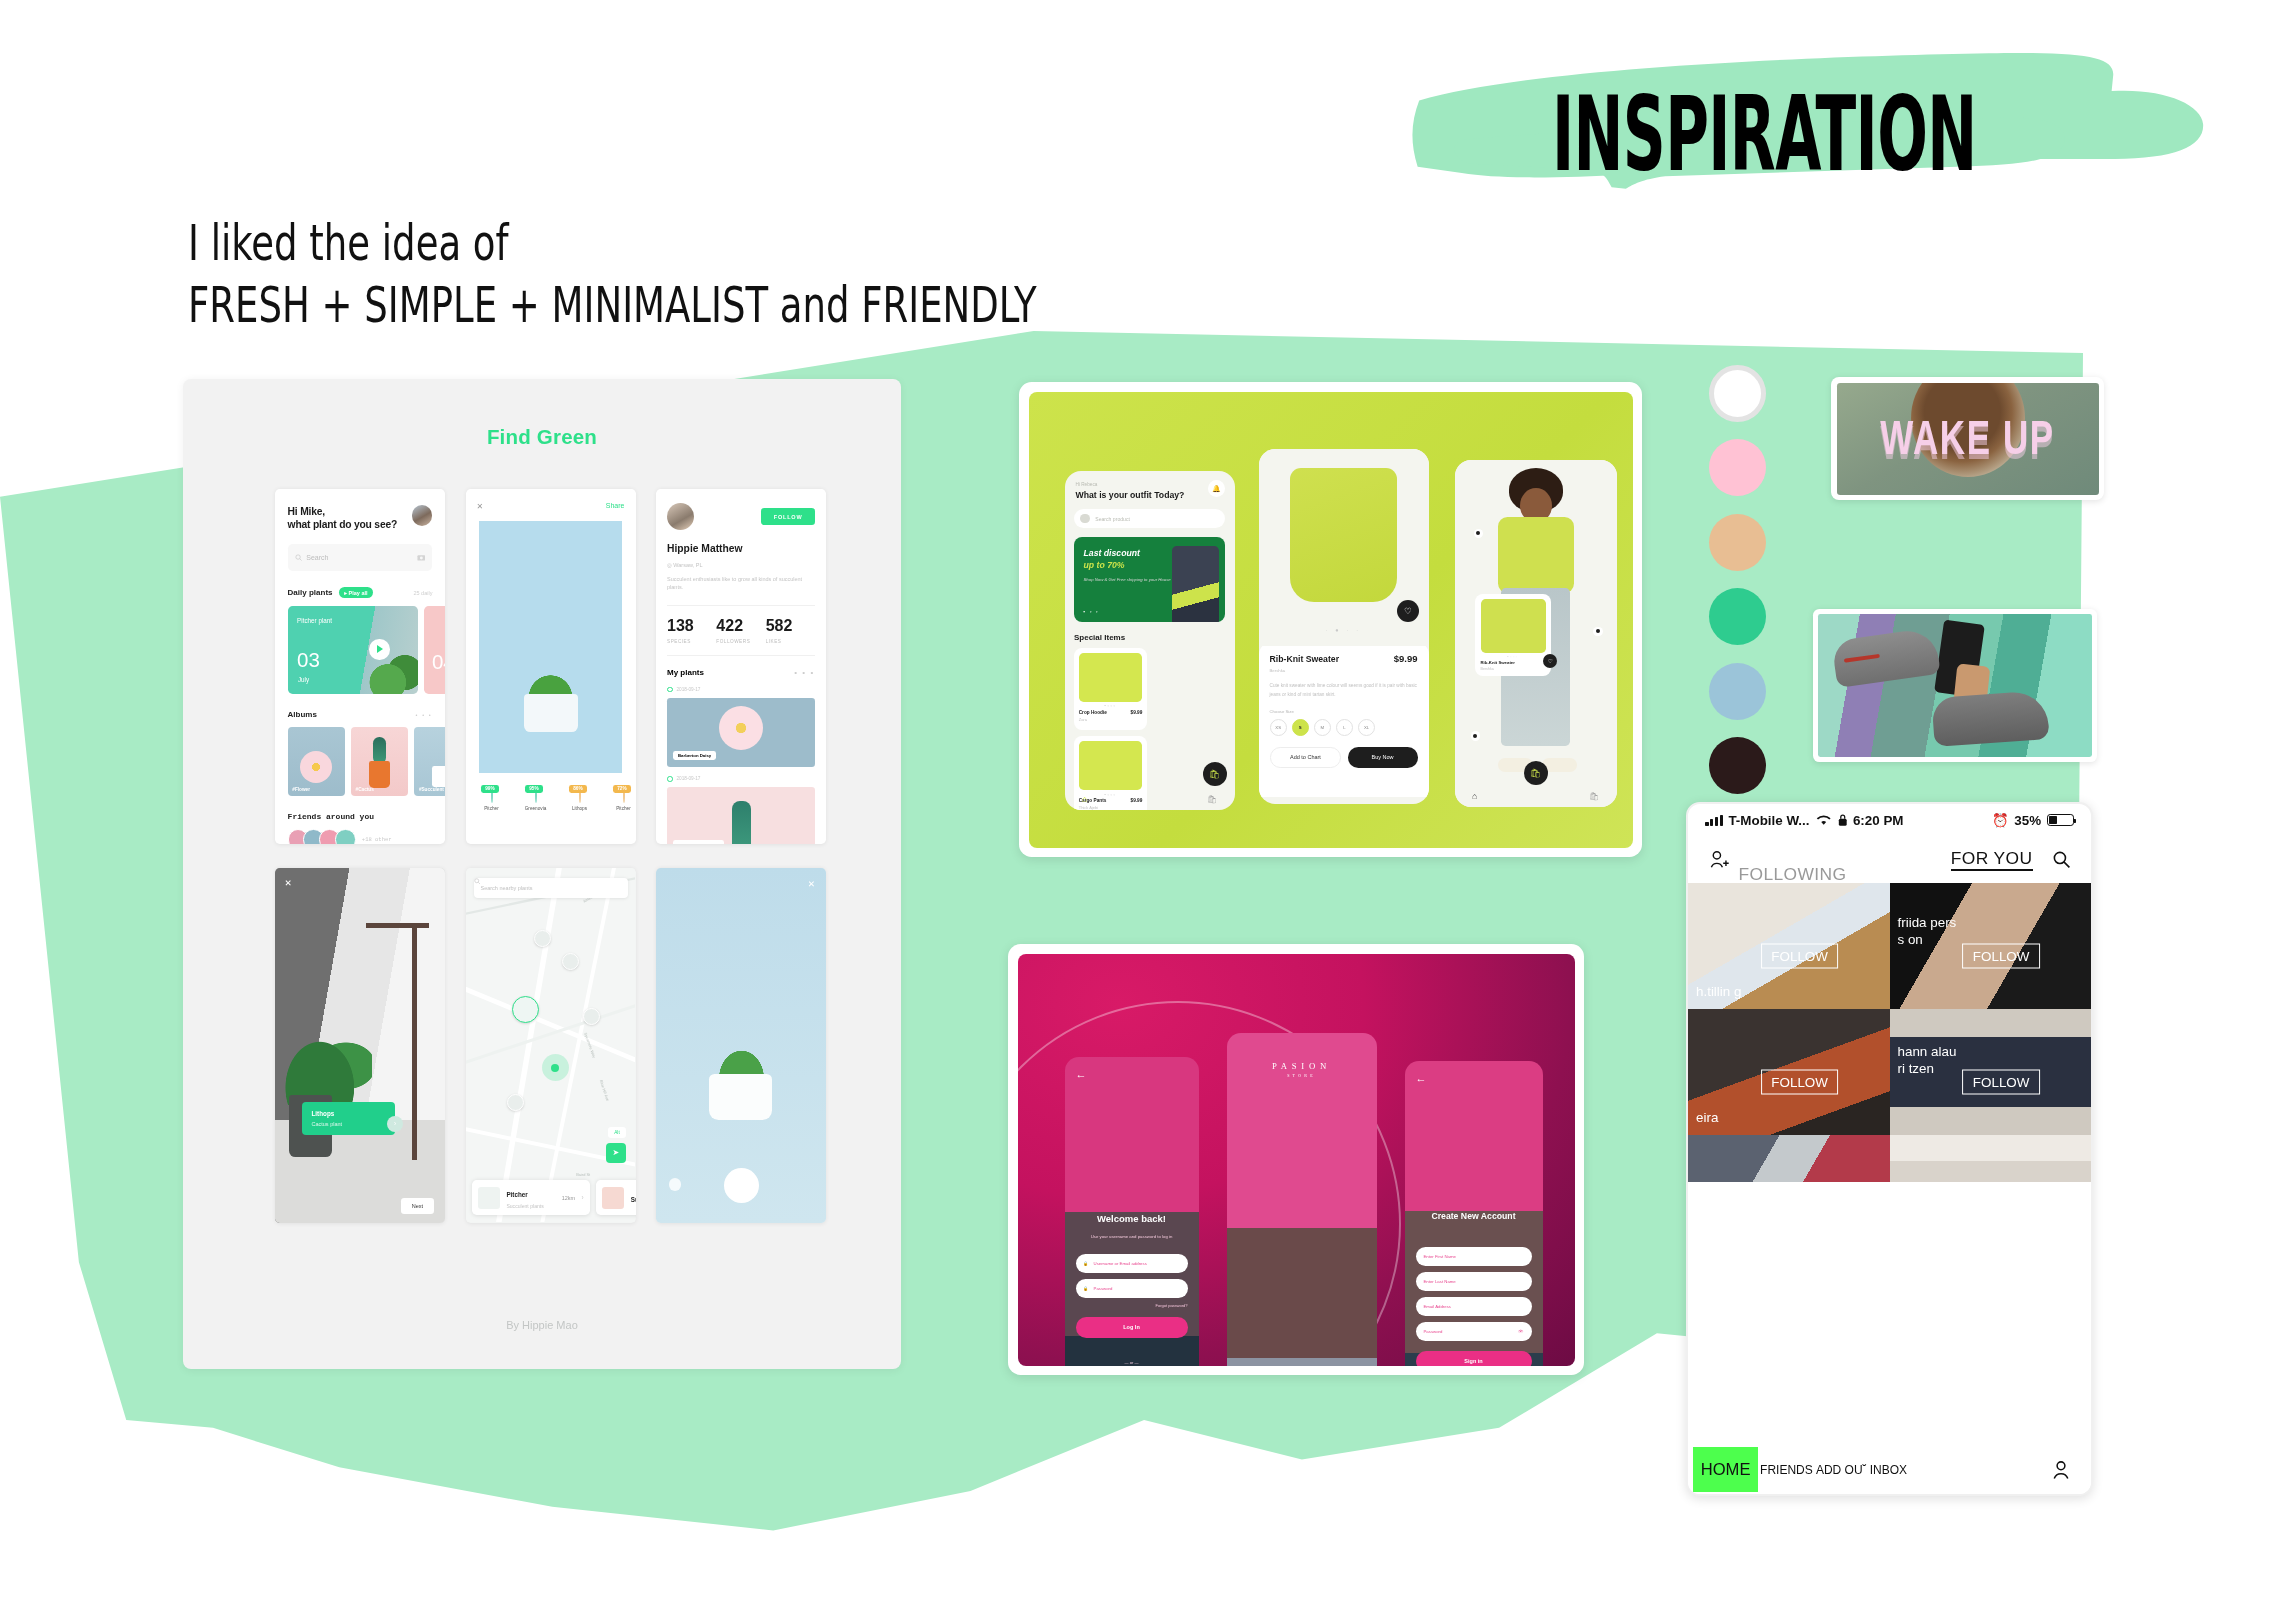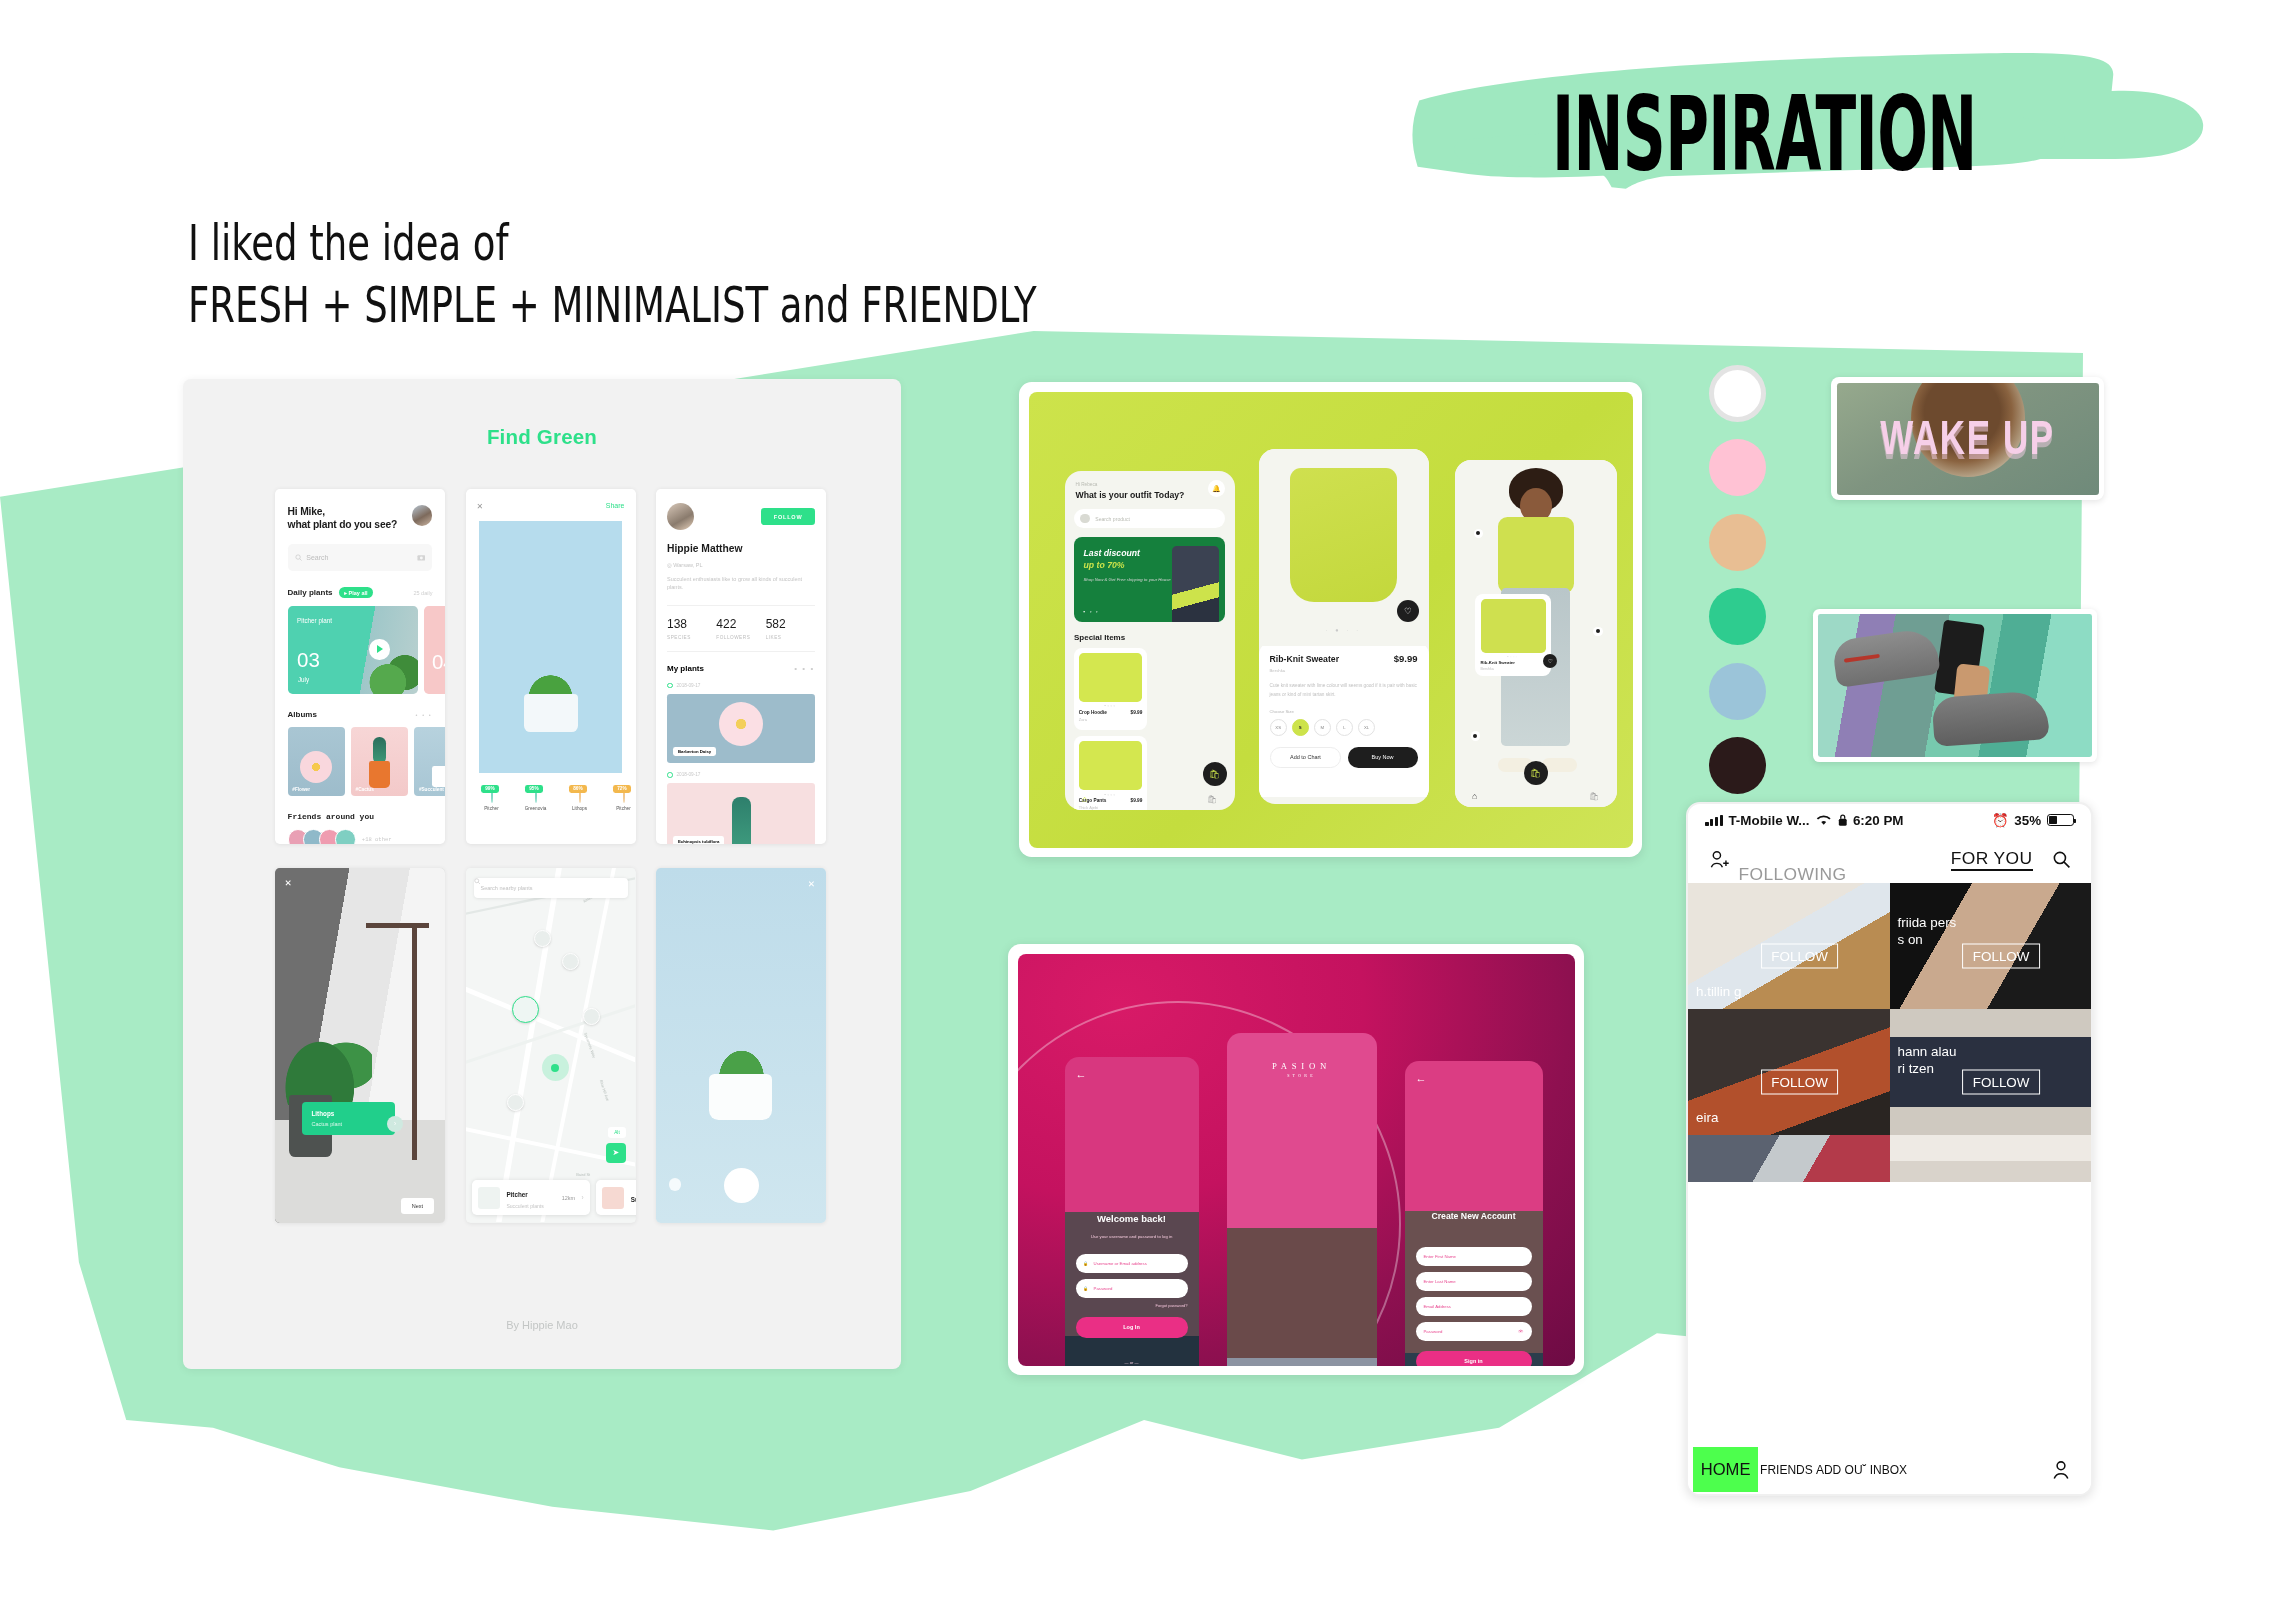--- a/index.html
+++ b/index.html
@@ -112,21 +112,21 @@
   .pf-pad { padding:14px 11px; }
   .pf-top { display:flex; align-items:center; }
   .pf-av { width:27px; height:27px; border-radius:50%; background:linear-gradient(150deg,#d9c9ba,#8a7b6d 60%,#e9d3bd); }
   .pf-follow { margin-left:auto; background:#2ee08a; color:#fff; font-size:5.5px; font-weight:700; letter-spacing:0.8px;
     padding:5.5px 12.6px; border-radius:3.2px; }
   .pf-name { margin-top:12.6px; font-size:10.3px; font-weight:700; color:#1b1b1b; }
   .pf-loc { margin-top:8px; font-size:5.5px; color:#c4c4c4; }
   .pf-bio { margin-top:7px; font-size:5.5px; color:#c4c4c4; line-height:8.7px; }
   .pf-stats { margin-top:12.6px; display:flex; border-top:0.8px solid #f0f0f0; border-bottom:0.8px solid #f0f0f0; padding:11px 0;}
   .pf-stat { flex:1; }
-  .pf-stat .v { font-size:12px; font-weight:400; color:#1b1b1b; }
+  .pf-stat .v { font-size:16px; font-weight:700; color:#1b1b1b; }
   .pf-stat .k { margin-top:4px; font-size:4.7px; color:#bdbdbd; letter-spacing:0.5px; }
   .pf-sec { margin-top:12.6px; display:flex; align-items:center; }
   .pf-sec .t { font-size:8px; font-weight:700; }
   .pf-sec .d { margin-left:auto; color:#ccc; font-size:8px; letter-spacing:1.6px;}
   .pf-date { margin-top:9.5px; font-size:4.7px; color:#c8c8c8; display:flex; gap:4px; align-items:center;}
   .pf-date .dot { width:5.5px;height:5.5px;border-radius:50%;border:1.2px solid #2ee08a; }
   .pf-img { margin-top:5.5px; height:69px; border-radius:3.2px; position:relative; overflow:hidden; }
   .pf-img.blue { background:#9dbccb; }
   .pf-img.pink { background:#f7dfe0; }
   .pf-img .tg { position:absolute; left:6.3px; bottom:6.3px; background:#fff; font-size:4.3px; padding:2.4px 4.7px; border-radius:2.4px; font-weight:700; }

